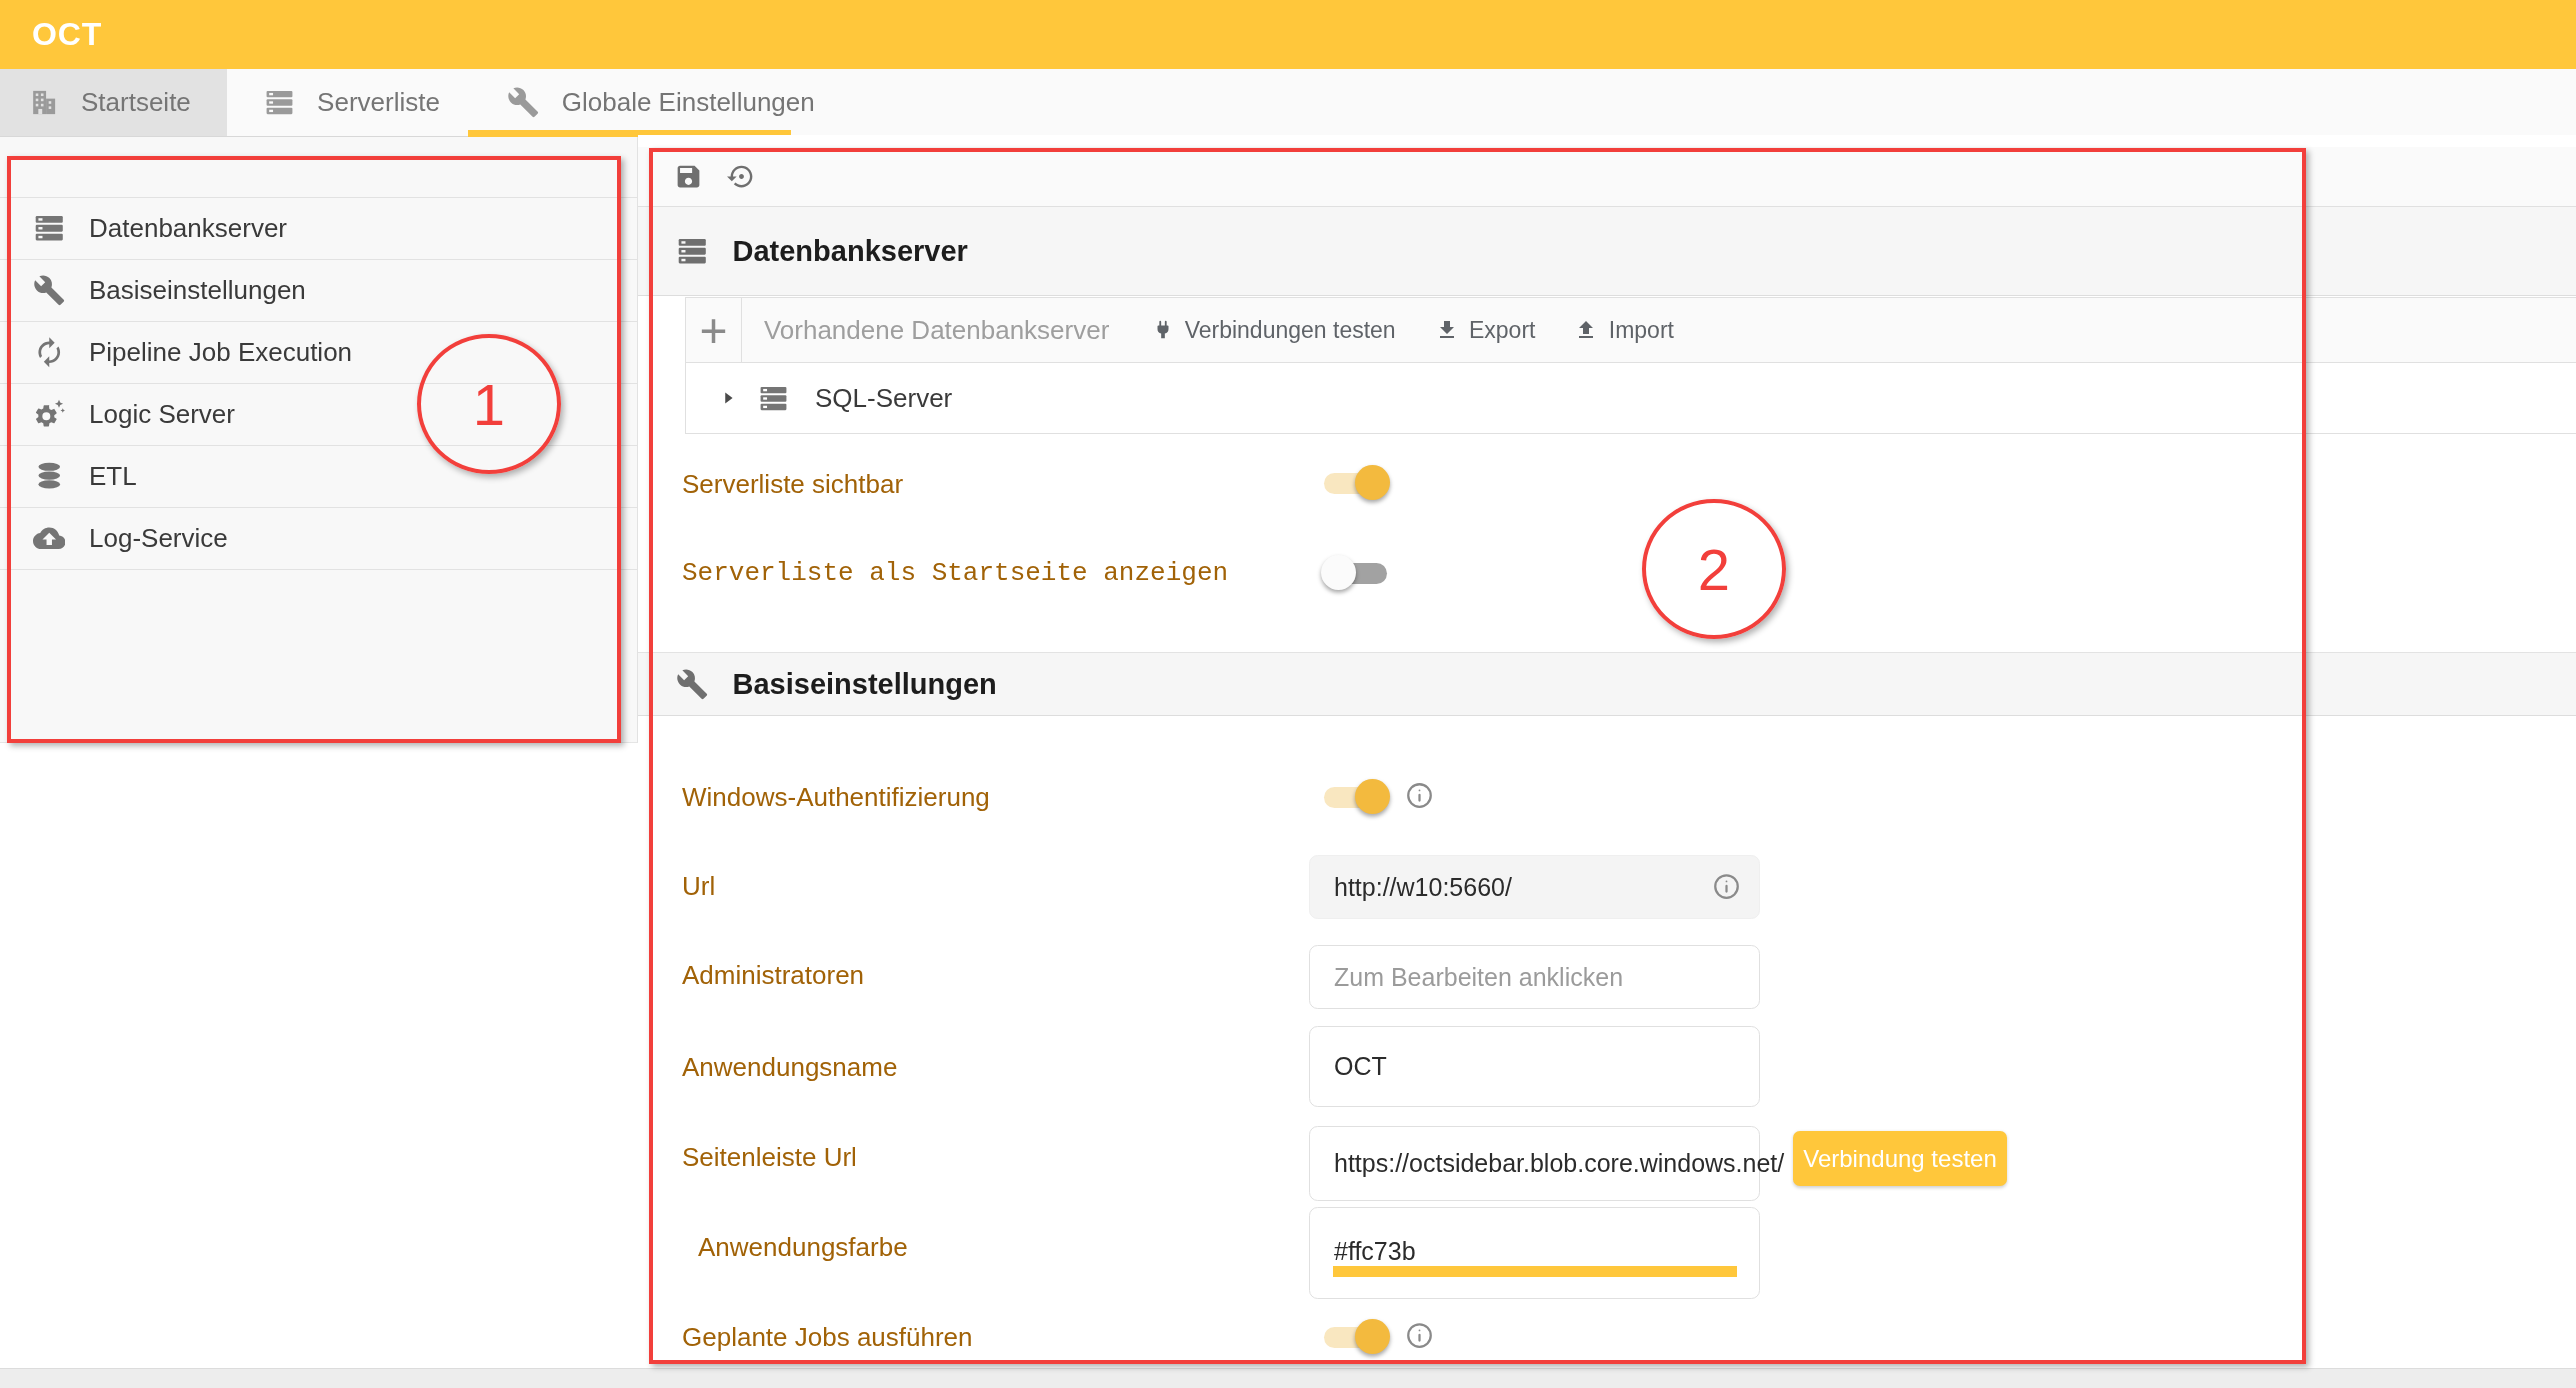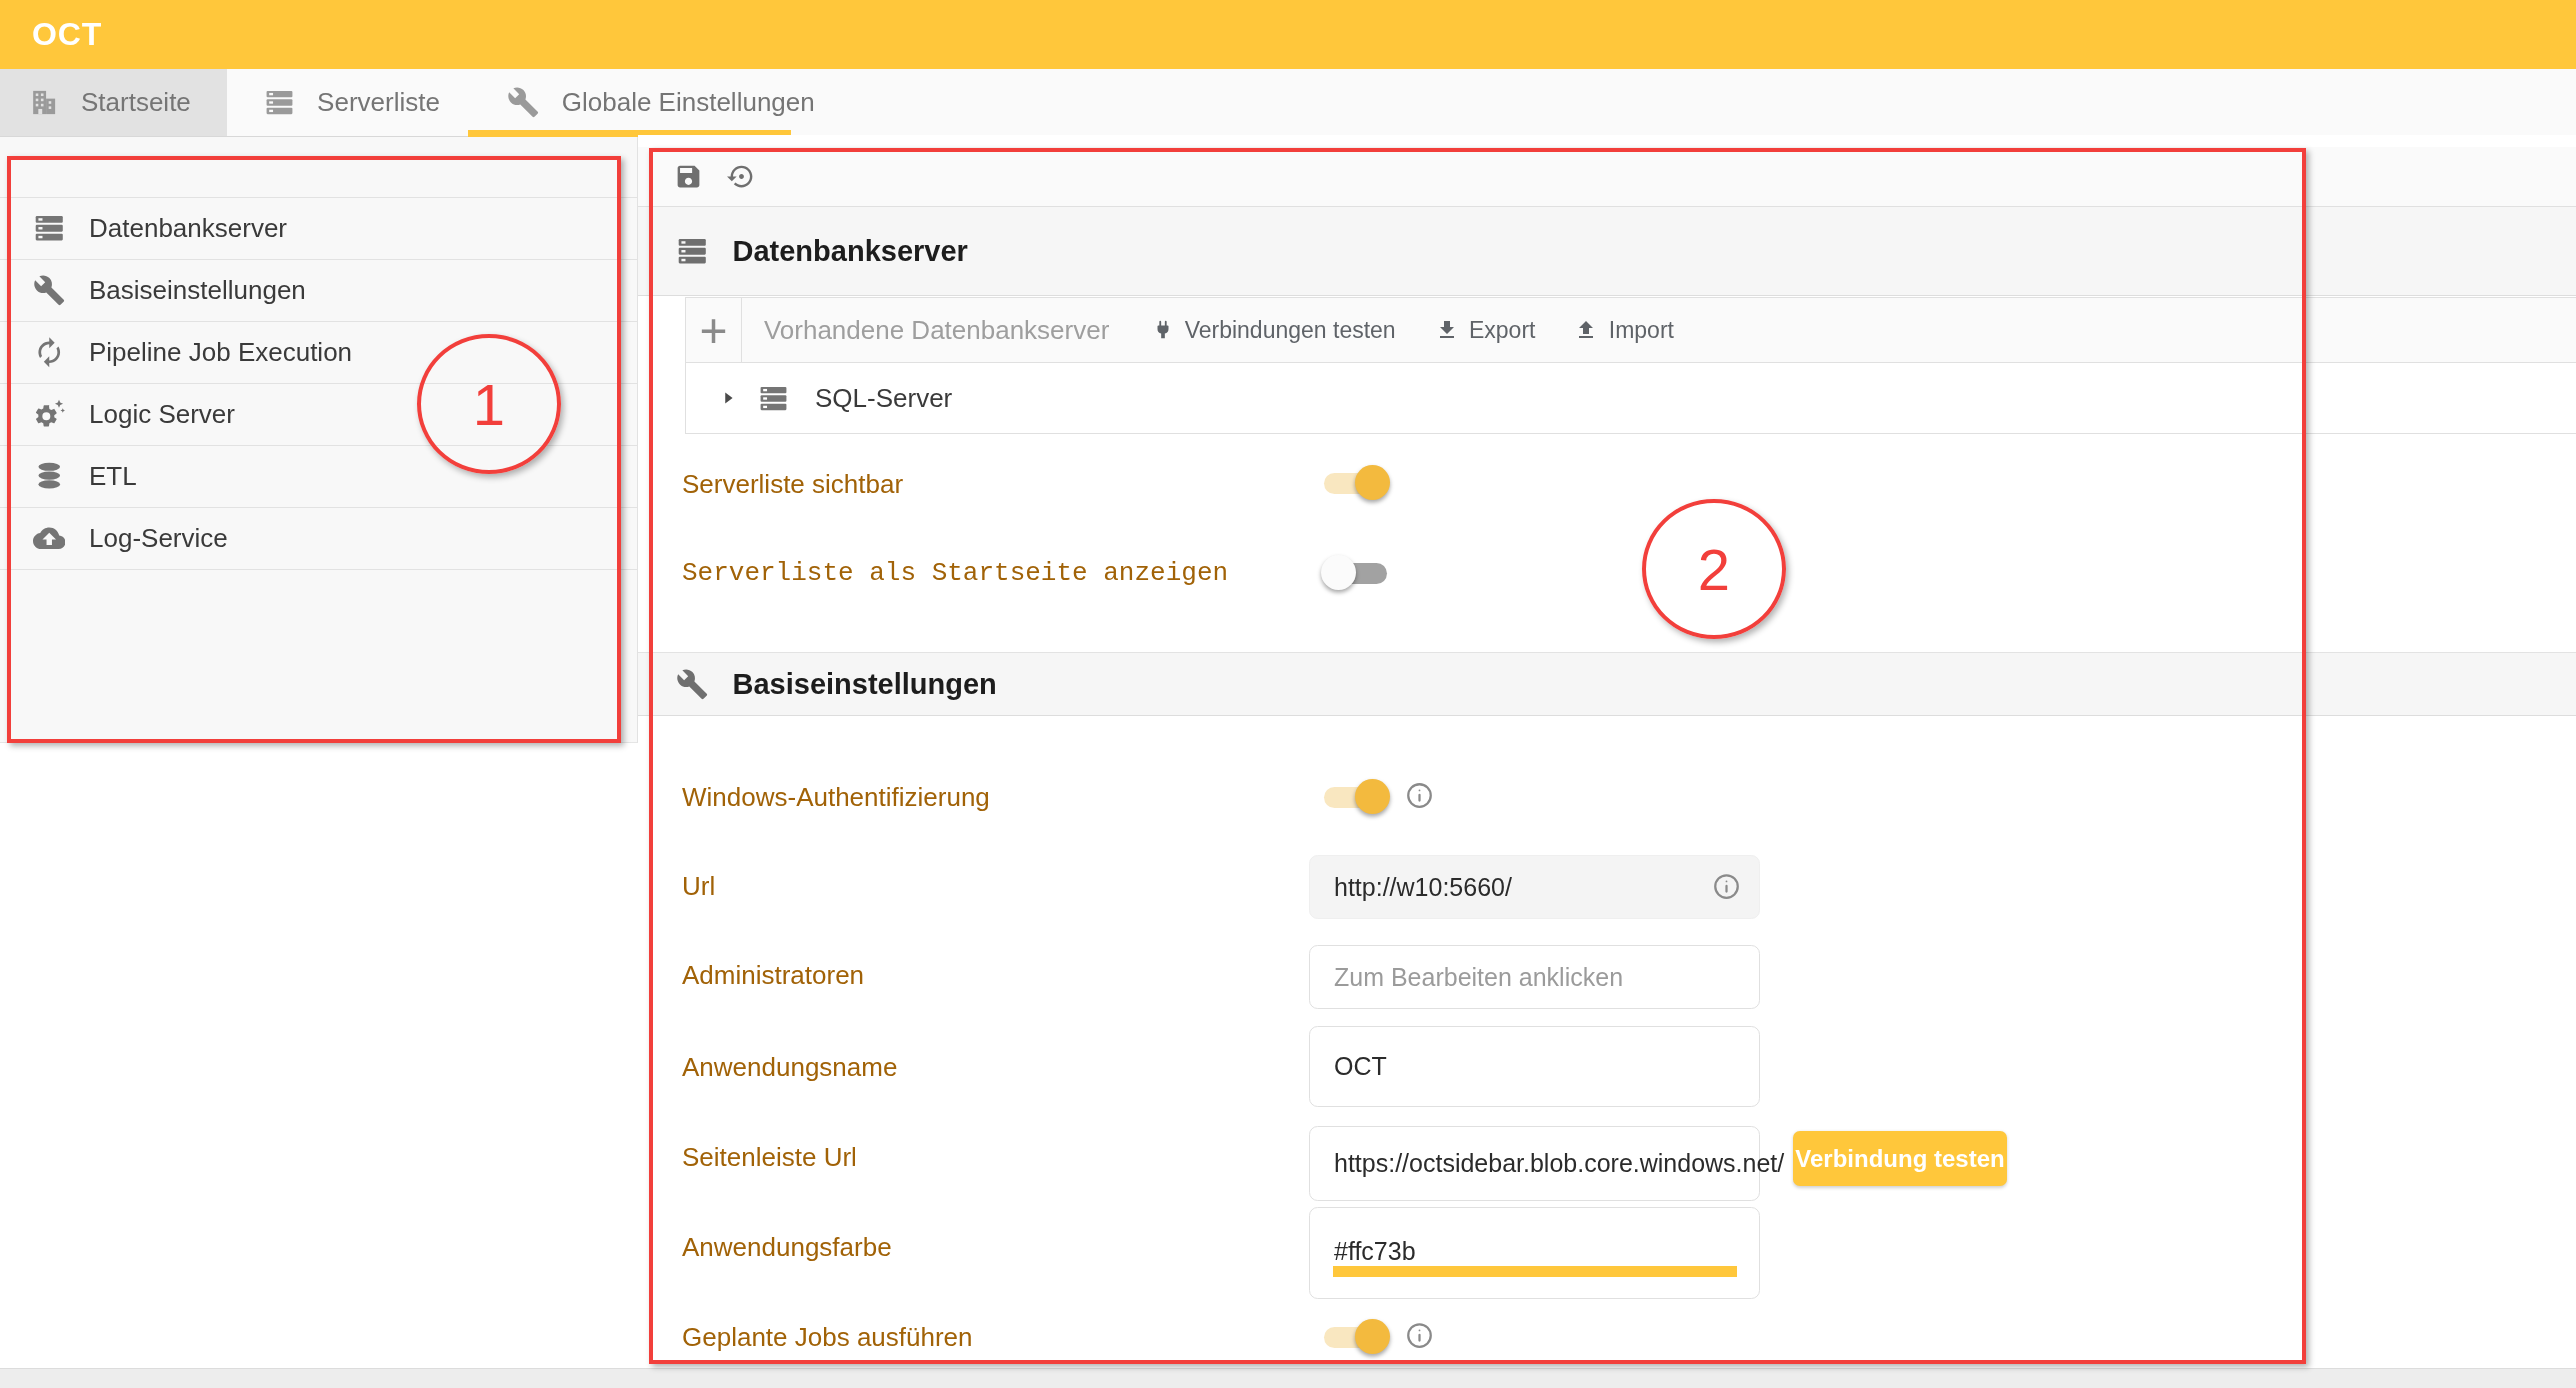--- a/index.html
+++ b/index.html
@@ -105,21 +105,21 @@
   .f-url   { top:720px;  height:64px; }
   .f-admin { top:810px;  height:64px; }
   .f-name  { top:891px; height:81px; }
   .f-sbu   { top:991px; height:75px; }
   .f-color { top:1072px; height:92px; align-items:flex-start; padding-top:29px; }
   .color-bar { position:absolute; left:23px; top:58px; width:404px; height:11px; background:#ffc73b; }
 
   .test-btn {
     position:absolute; left:1155px; top:996px; width:214px; height:55px;
     background:#ffc73b; border:none; border-radius:6.8px; color:#ffffff;
-    font-family:"Liberation Sans", sans-serif; font-size:24px; font-weight:700;
+    font-family:"Liberation Sans", sans-serif; font-size:24px; font-weight:400;
     box-shadow:0 1.7px 3.4px rgba(0,0,0,.18); cursor:pointer;
   }
 
   
   .bottom-strip { position:absolute; left:0; top:1368px; width:2576px; height:20.5px;
                   background:#ededed; border-top:0.9px solid #dcdcdc; }
 
   
   .ann { position:absolute; border:4.3px solid #f23f3b; z-index:20; pointer-events:none;
          box-shadow:2.6px 3.4px 6px rgba(0,0,0,.30); }
@@ -395,21 +395,21 @@
   <div class="field editable f-name">
     <span>OCT</span>
   </div>
 
   <span class="form-label" style="top:1007px;">Seitenleiste Url</span>
   <div class="field editable f-sbu">
     <span>https://octsidebar.blob.core.windows.net/</span>
   </div>
   <button class="test-btn">Verbindung testen</button>
 
-  <span class="form-label" style="top:1097px;">Anwendungsfarbe</span>
+  <span class="form-label" style="top:1097px;margin-left:16px;">Anwendungsfarbe</span>
   <div class="field editable f-color">
     <span>#ffc73b</span>
     <span class="color-bar"></span>
   </div>
 
   <span class="form-label" style="top:1187px;">Geplante Jobs ausführen</span>
   <div class="switch on" style="left:686px; top:1189px;">
     <div class="track"></div>
     <div class="knob"></div>
   </div>

